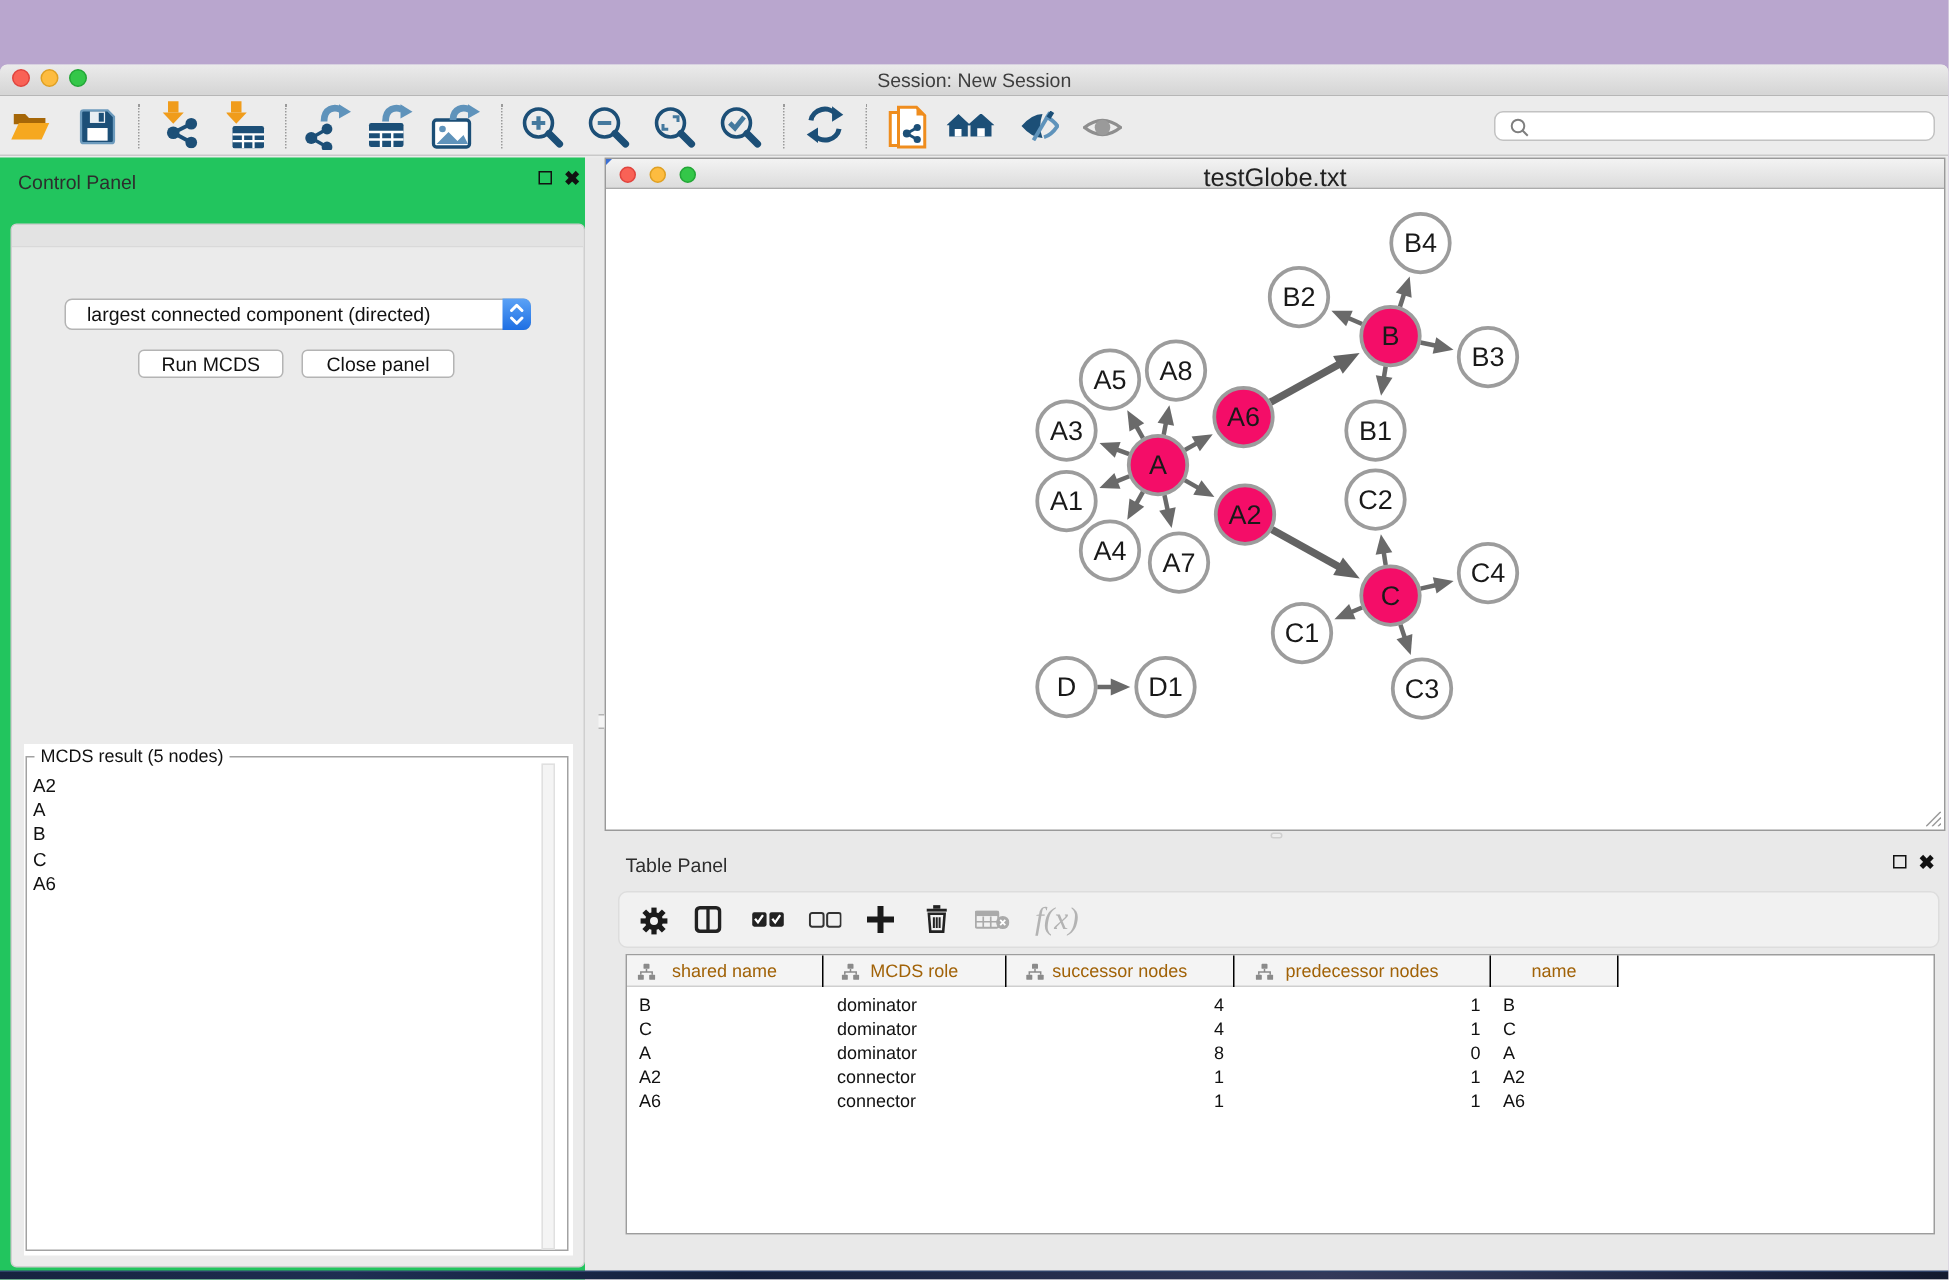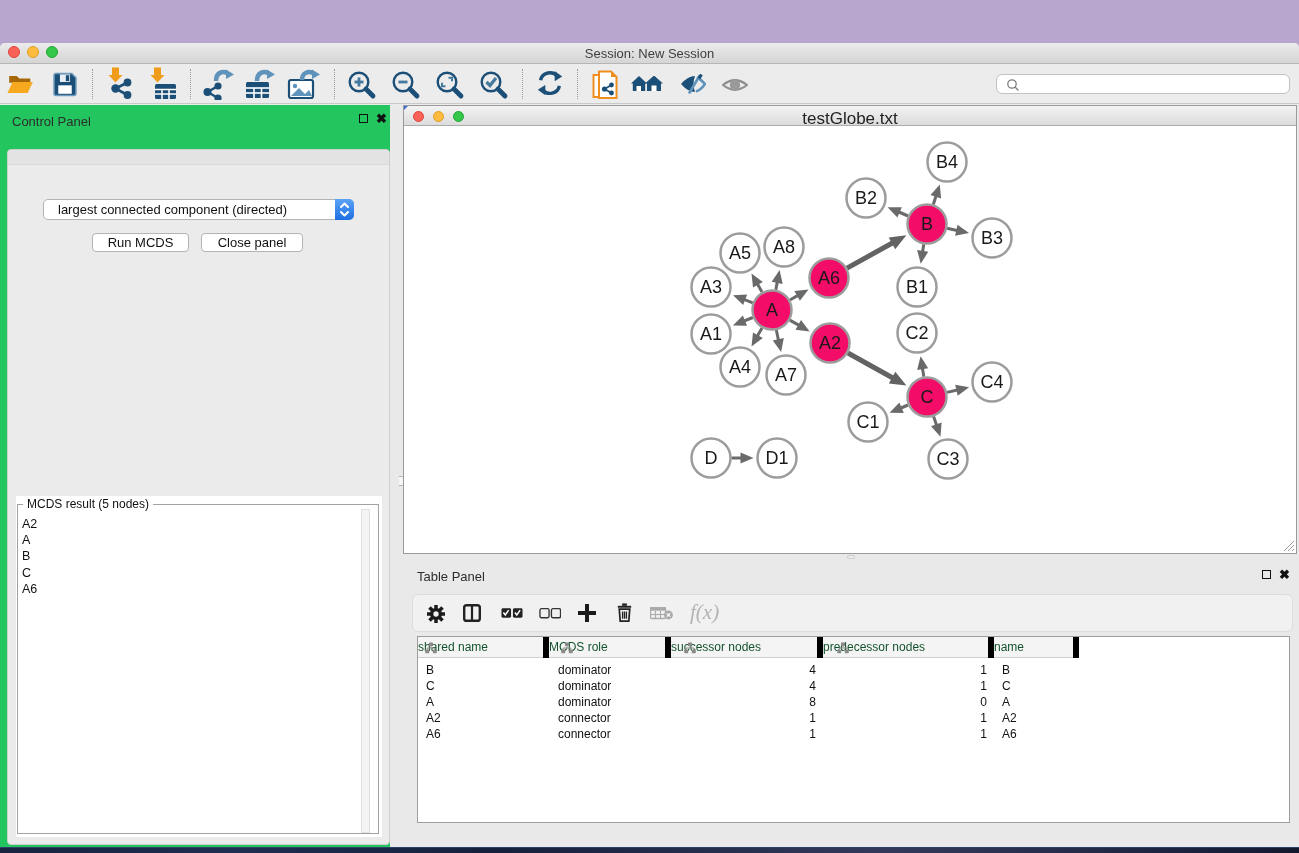--- a/index.html
+++ b/index.html
@@ -28,21 +28,21 @@
 #mcdsborder { position:absolute; left:1px; top:8px; width:362px; height:330px; border:1px solid #a2a2a2; }
 #legend { position:absolute; left:7px; top:1px; background:#fff; font-size:12px; color:#111; padding:0 4px; }
 #mcdslist { position:absolute; left:6px; top:20px; font-size:12.5px; color:#111; line-height:16.2px; }
 #mcdsscroll { position:absolute; left:345px; top:13px; width:9px; height:324px; background:#f4f4f4; border:1px solid #e0e0e0; }
 #netwin { position:absolute; left:403px; top:0px; width:894px; height:449px; background:#fff; border:1px solid #9a9a9a; }
 #nettitle { position:absolute; left:0; top:0; width:100%; height:20px; background:linear-gradient(#f3f3f3,#dcdcdc); border-bottom:1px solid #ababab; }
 #tablepanel { position:absolute; left:391px; top:456px; width:908px; height:296px;padding-left:25px; }
 #ttool { position:absolute; left:21px; top:33px; width:881px; height:38px; background:#f1f1f1; border:1px solid #ddd; border-radius:6px; }
 #tblarea { position:absolute; left:26px; top:75px; width:873px; height:187px; background:#fff; border:1px solid #9d9d9d; }
 #thead { position:absolute; left:0; top:0; width:661px; height:21px; background:#f4f4f4; border-bottom:1px solid #cfcfcf; border-right:1px solid #cfcfcf; }
-.hcol { position:absolute; top:0; height:21px; border-right:6px solid #000000; font-size:12px; color:#14532d; line-height:21px; }
+.hcol { position:absolute; top:0; height:21px; border-right:1px solid #000000; font-size:12px; color:#a16207; text-align:center; line-height:21px; }
 .trow { position:absolute; font-size:12px; color:#111; height:16px; line-height:16px; }
 #btabs { position:absolute; display:flex; left:282px; top:272px; }
 #btabs div { height:19px; background:#fff; border:1px solid #b8b8b8; border-left:none; font-size:12.5px; color:#1a1a1a; line-height:18px; text-align:center; }
 #btabs div:first-child { border-left:1px solid #b8b8b8; border-radius:5px 0 0 5px; }
 #btabs div:last-child { border-radius:0 5px 5px 0; }
 #btabs div.sel { background:linear-gradient(#58a1f6,#2273e6); color:#eef4fd; border-color:#2273e6; }
 #statusbar { position:absolute; left:0; top:814px; width:100%; height:29px; background:#ececec; border-top:1px solid #c9c9c9; }
 #memorybtn { position:absolute; right:12px; top:5px; width:56px; height:22px; background:#f4f4f4; border:1px solid #adadad; font-size:12px; color:#111; line-height:21px; text-align:center;padding-left:22px; }
 #listbtn { position:absolute; left:9px; top:8px; width:28px; height:19px; background:#f8f8f8; border:1px solid #8f8f8f; }
 #deskbottom { position:absolute; left:0; top:847px; width:100%; height:6px; background:linear-gradient(90deg,#17233f,#1e2e52 18%,#15203c 38%,#262e4e 55%,#33395a 68%,#2a3150 78%,#1c2340 90%,#12192e 100%); border-top:1px solid #2e4168; }

